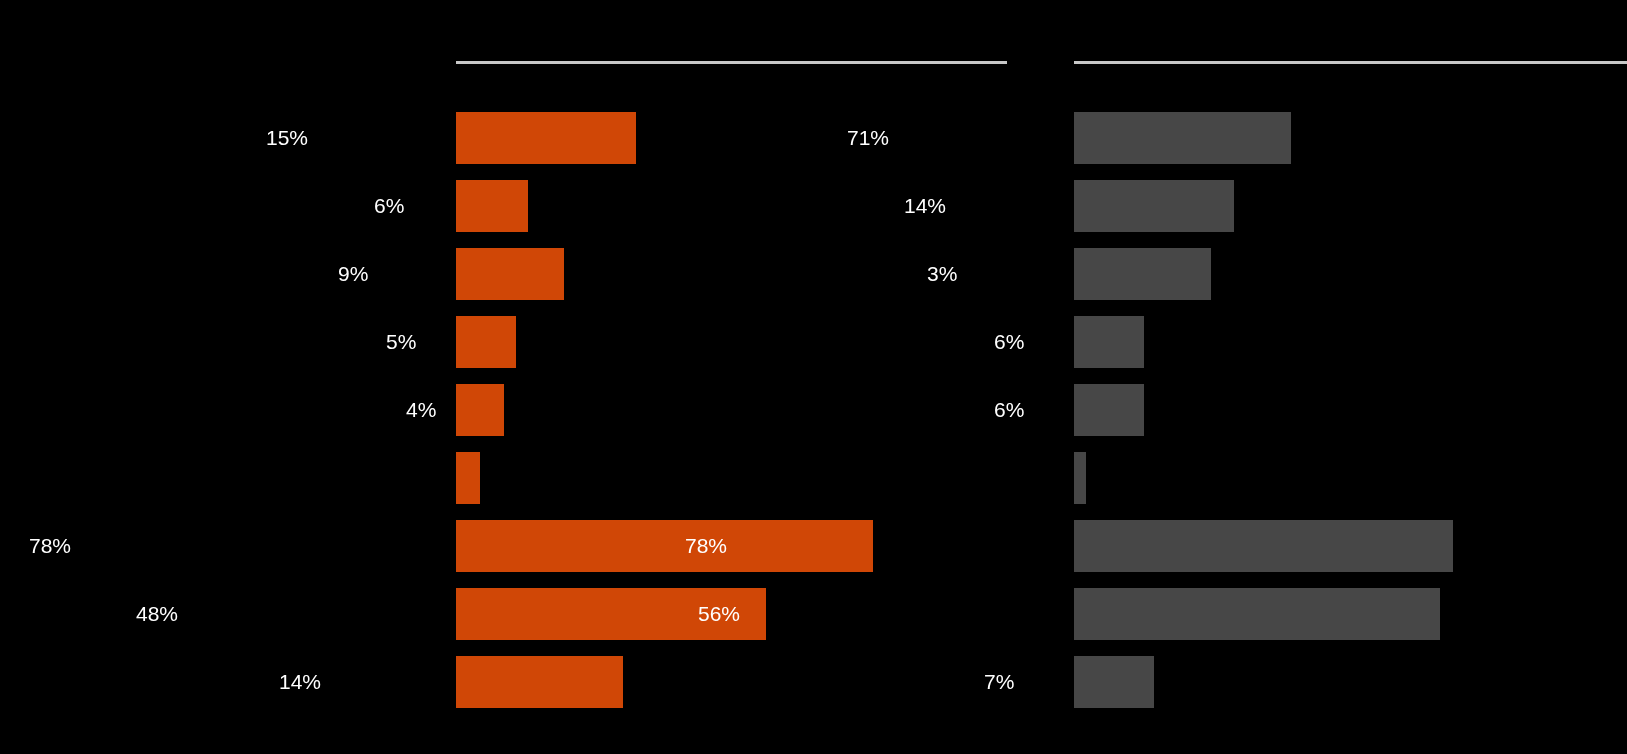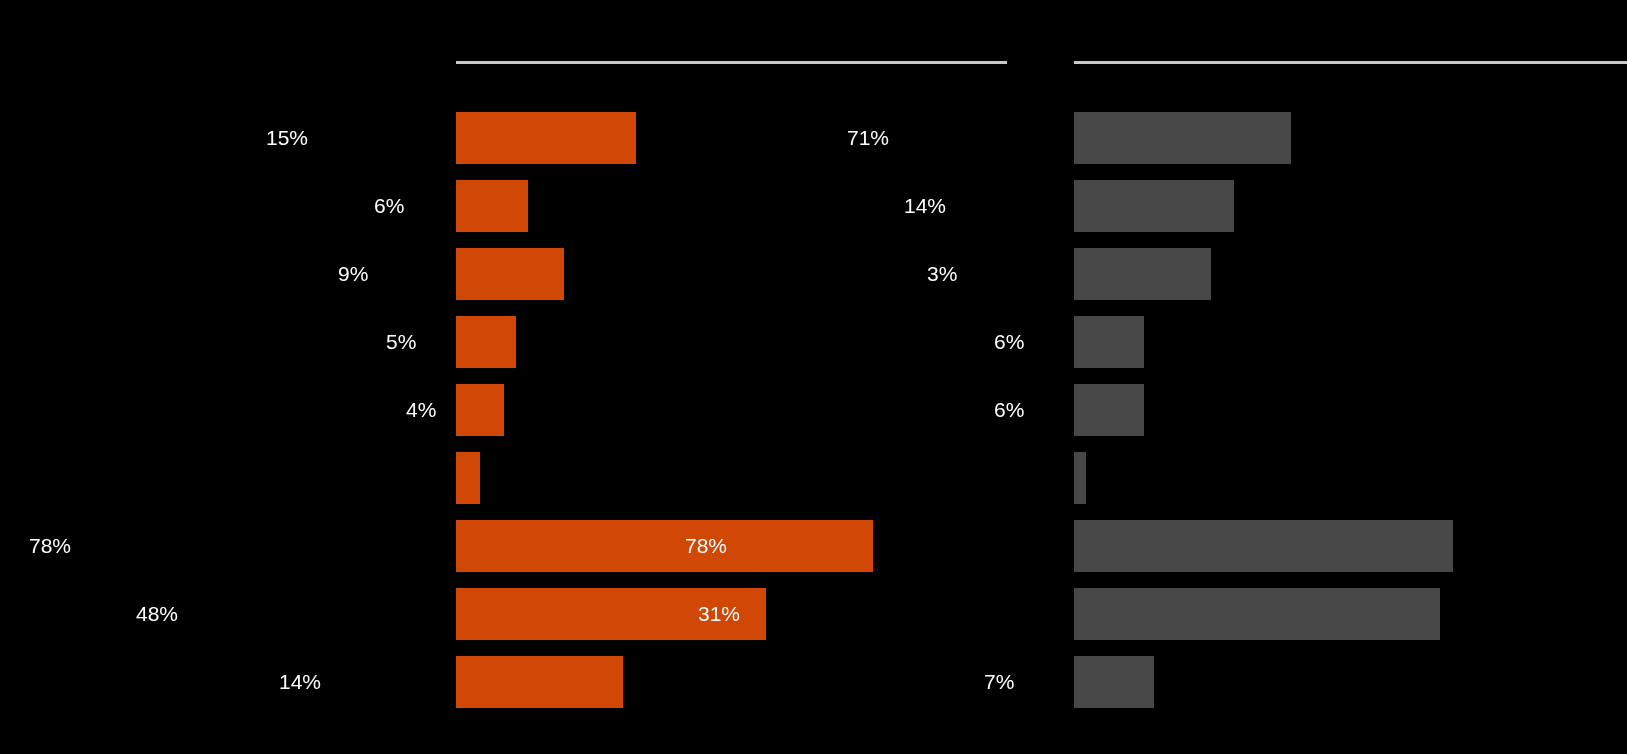--- a/index.html
+++ b/index.html
@@ -197,21 +197,21 @@
 
       </div>
 
       <div class="bar-row" style="top:516px">
         <div class="bar" style="width:379px"></div>
         <div class="bar-value" style="width:379px">78%</div>
       </div>
 
       <div class="bar-row" style="top:584px">
         <div class="bar" style="width:366px"></div>
-        <div class="bar-value" style="width:366px">31%</div>
+        <div class="bar-value" style="width:366px">56%</div>
       </div>
 
       <div class="bar-row" style="top:652px">
         <div class="bar" style="width:80px"></div>
         <div class="bar-value" style="width:80px">7%</div>
       </div>
 
     </div>
   </section>
 

